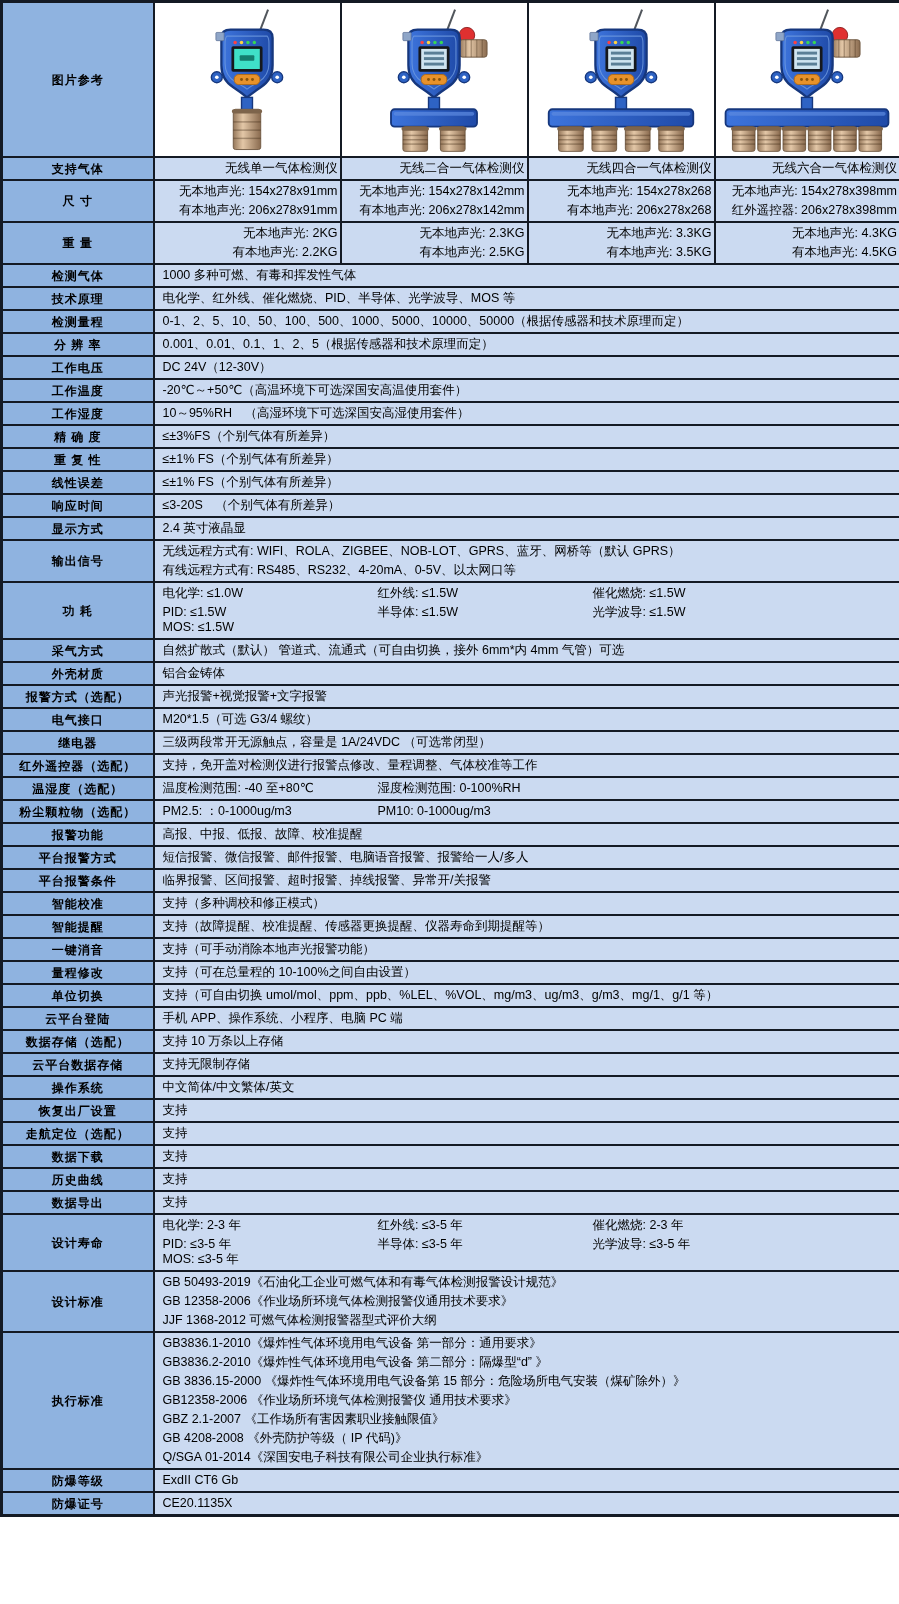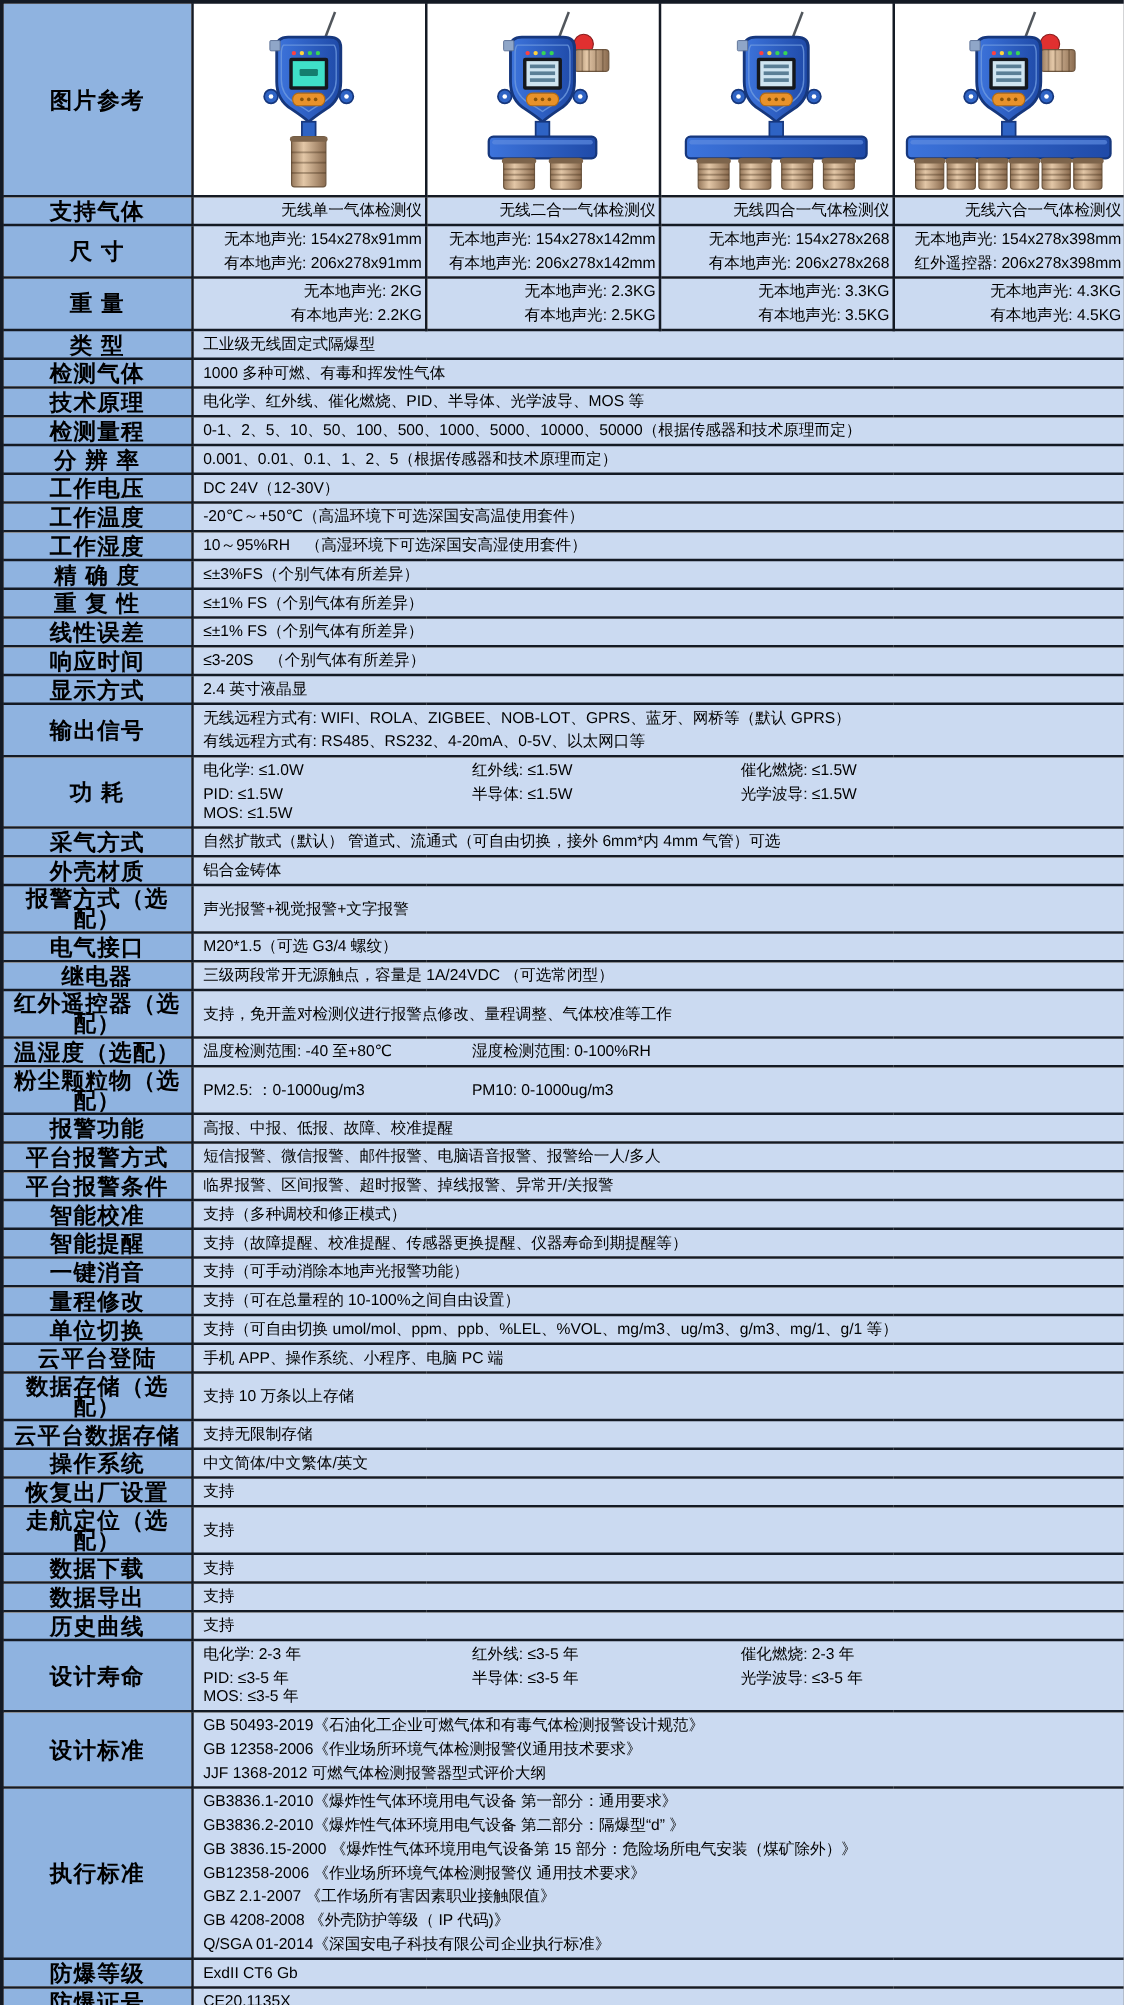--- a/index.html
+++ b/index.html
@@ -10,21 +10,21 @@
   html,body{margin:0;padding:0;}
   body{
     width:899px;background:#fff;color:#000;
     font-family:"Liberation Sans","DejaVu Sans",sans-serif;
     -webkit-font-smoothing:none;
   }
   table{border-collapse:collapse;table-layout:fixed;width:899px;border:3px solid var(--grid);}
   td,th{border:2px solid var(--grid);vertical-align:middle;overflow:hidden;word-break:break-all;}
   .lbl{
     background:var(--labelbg);font-weight:bold;text-align:center;
-    font-size:18px;padding:2px 3px;letter-spacing:1px;line-height:16px;
+    font-size:12px;padding:2px 3px;letter-spacing:1px;line-height:16px;
   }
   .hdrlbl{font-size:14px;padding:5px 3px;}
   .modelhdr{background:#ffffff;font-weight:bold;text-align:center;font-size:13.5px;padding:5px 2px;letter-spacing:.5px;}
   .imgcell{background:#ffffff;text-align:center;padding:3px 0 2px 0;}
   .val{background:var(--valbg);font-size:12.5px;padding:1px 8px;line-height:15px;}
   .val.ctr{text-align:right;padding:1px 2px;}
   .line{padding:2px 0;}
   .seg{display:inline-block;min-width:205px;margin-right:10px;vertical-align:top;}
   svg{display:block;margin:0 auto;}
 </style>
@@ -327,26 +327,20 @@
         <td class="val ctr">
           <div class="line">无本地声光: 3.3KG</div>
           <div class="line">有本地声光: 3.5KG</div>
         </td>
         <td class="val ctr">
           <div class="line">无本地声光: 4.3KG</div>
           <div class="line">有本地声光: 4.5KG</div>
         </td>
       </tr>
       <tr>
-        <td class="lbl">类    型</td>
-        <td class="val" colspan="4">
-          <div class="line">工业级无线固定式隔爆型</div>
-        </td>
-      </tr>
-      <tr>
         <td class="lbl">检测气体</td>
         <td class="val" colspan="4">
           <div class="line">1000 多种可燃、有毒和挥发性气体</div>
         </td>
       </tr>
       <tr>
         <td class="lbl">技术原理</td>
         <td class="val" colspan="4">
           <div class="line">电化学、红外线、催化燃烧、PID、半导体、光学波导、MOS 等</div>
         </td>
@@ -557,27 +551,27 @@
           <div class="line">支持</div>
         </td>
       </tr>
       <tr>
         <td class="lbl">数据下载</td>
         <td class="val" colspan="4">
           <div class="line">支持</div>
         </td>
       </tr>
       <tr>
+        <td class="lbl">历史曲线</td>
+        <td class="val" colspan="4">
+          <div class="line">支持</div>
+        </td>
+      </tr>
+      <tr>
         <td class="lbl">数据导出</td>
-        <td class="val" colspan="4">
-          <div class="line">支持</div>
-        </td>
-      </tr>
-      <tr>
-        <td class="lbl">历史曲线</td>
         <td class="val" colspan="4">
           <div class="line">支持</div>
         </td>
       </tr>
       <tr>
         <td class="lbl">设计寿命</td>
         <td class="val" colspan="4">
           <div class="line"><span class="seg">电化学: 2-3 年</span><span class="seg">红外线: ≤3-5 年</span><span class="seg">催化燃烧: 2-3 年</span></div>
           <div class="line"><span class="seg">PID: ≤3-5 年</span><span class="seg">半导体: ≤3-5 年</span><span class="seg">光学波导: ≤3-5 年</span><span class="seg">MOS: ≤3-5 年</span></div>
         </td>

